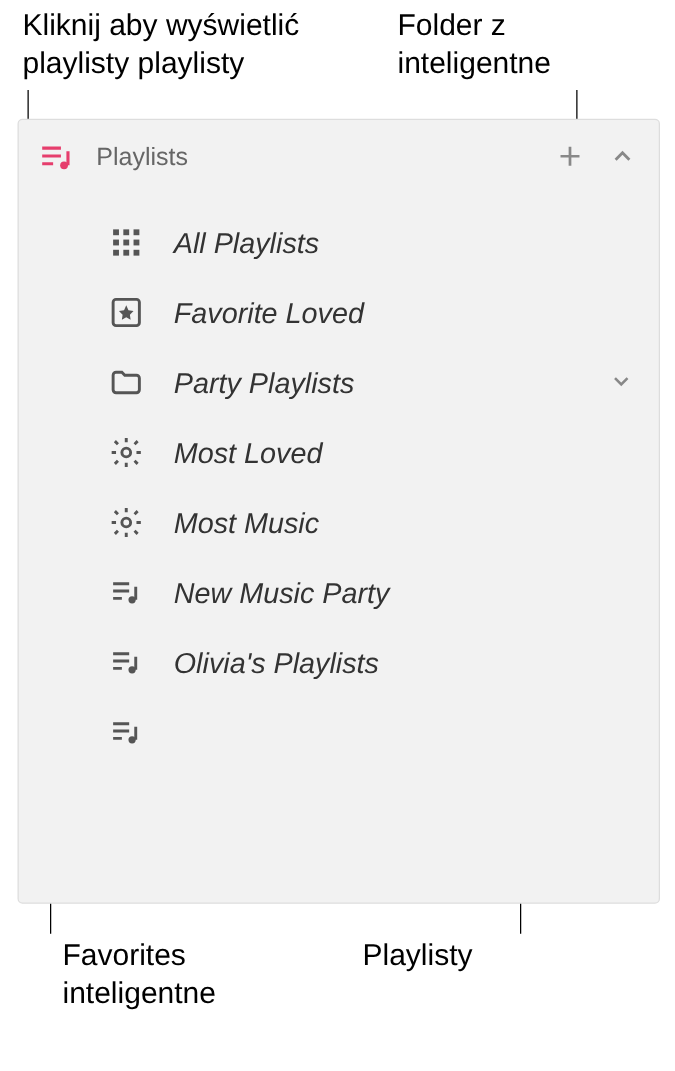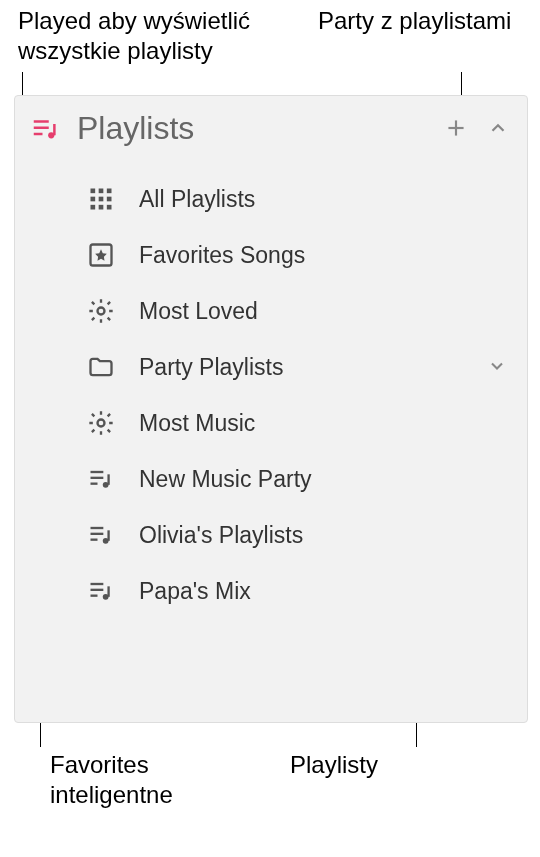--- a/index.html
+++ b/index.html
@@ -50,21 +50,21 @@
       border: 1px solid #ddd;
       border-radius: 4px;
     }
     .header-row {
       display: flex;
       align-items: center;
       padding: 14px 16px 14px 14px;
       gap: 16px;
     }
     .header-row .label {
-      font-size: 32px;
+      font-size: 20px;
       font-weight: 400;
       color: #666;
       flex: 1;
     }
     .icon-wrap {
       width: 32px;
       height: 32px;
       display: flex;
       align-items: center;
       justify-content: center;
@@ -83,20 +83,21 @@
     .list {
       padding: 10px 0 0 0;
     }
     .list-item {
       display: flex;
       align-items: center;
       padding: 12px 16px 12px 70px;
       gap: 22px;
       cursor: pointer;
       position: relative;
+      font-style: italic;
     }
     .list-item.indent {
       padding-left: 70px;
     }
     .list-item .item-label {
       font-size: 23px;
       color: #333;
     }
     .row-chevron {
       position: absolute;
@@ -194,22 +195,22 @@
     .bracket-pl-down {
       left: 416px;
       top: 602px;
       width: 1px;
       height: 145px;
     }
   </style>
 </head>
 <body>
 
-<div class="annotation ann-top-left">Played aby wyświetlić wszystkie playlisty</div>
-<div class="annotation ann-top-right">Party z playlistami</div>
+<div class="annotation ann-top-left">Kliknij aby wyświetlić playlisty playlisty</div>
+<div class="annotation ann-top-right">Folder z inteligentne</div>
 <div class="annotation ann-bottom-left">Favorites inteligentne</div>
 <div class="annotation ann-bottom-right">Playlisty</div>
 
 <div class="line l-tl-v"></div>
 <div class="line l-tl-h"></div>
 <div class="line l-tr-v"></div>
 <div class="line l-tr-h"></div>
 <div class="line bracket-smart-v"></div>
 <div class="line bracket-smart-h1"></div>
 <div class="line bracket-smart-h2"></div>
@@ -266,45 +267,45 @@
       <span class="item-label">All Playlists</span>
     </div>
 
     <div class="list-item">
       <span class="icon-wrap">
         <svg width="28" height="28" viewBox="0 0 24 24" fill="none" stroke="#555" stroke-width="2">
           <rect x="3" y="3" width="18" height="18" rx="2"></rect>
           <polygon points="12 7 13.5 10.5 17 11 14.5 13.5 15 17 12 15.3 9 17 9.5 13.5 7 11 10.5 10.5" fill="#555" stroke="none"></polygon>
         </svg>
       </span>
-      <span class="item-label">Favorites Songs</span>
-    </div>
-
-    <div class="list-item indent">
-      <span class="icon-wrap">
-        <svg width="28" height="28" viewBox="0 0 24 24" fill="none" stroke="#555" stroke-width="2">
-          <circle cx="12" cy="12" r="3"></circle>
-          <path d="M12 2v3M12 19v3M4.2 4.2l2.1 2.1M17.7 17.7l2.1 2.1M2 12h3M19 12h3M4.2 19.8l2.1-2.1M17.7 6.3l2.1-2.1"></path>
-        </svg>
-      </span>
-      <span class="item-label">Most Loved</span>
+      <span class="item-label">Favorite Loved</span>
     </div>
 
     <div class="list-item">
       <span class="icon-wrap">
         <svg width="28" height="28" viewBox="0 0 24 24" fill="none" stroke="#555" stroke-width="2">
           <path d="M3 7 a2 2 0 0 1 2-2 h4 l2 2 h8 a2 2 0 0 1 2 2 v8 a2 2 0 0 1-2 2 H5 a2 2 0 0 1-2-2 Z"></path>
         </svg>
       </span>
       <span class="item-label">Party Playlists</span>
       <span class="row-chevron">
         <svg width="20" height="20" viewBox="0 0 24 24" fill="none" stroke="#888" stroke-width="2.5">
           <polyline points="6 9 12 15 18 9"></polyline>
         </svg>
       </span>
+    </div>
+
+    <div class="list-item indent">
+      <span class="icon-wrap">
+        <svg width="28" height="28" viewBox="0 0 24 24" fill="none" stroke="#555" stroke-width="2">
+          <circle cx="12" cy="12" r="3"></circle>
+          <path d="M12 2v3M12 19v3M4.2 4.2l2.1 2.1M17.7 17.7l2.1 2.1M2 12h3M19 12h3M4.2 19.8l2.1-2.1M17.7 6.3l2.1-2.1"></path>
+        </svg>
+      </span>
+      <span class="item-label">Most Loved</span>
     </div>
 
     <div class="list-item indent">
       <span class="icon-wrap">
         <svg width="28" height="28" viewBox="0 0 24 24" fill="none" stroke="#555" stroke-width="2">
           <circle cx="12" cy="12" r="3"></circle>
           <path d="M12 2v3M12 19v3M4.2 4.2l2.1 2.1M17.7 17.7l2.1 2.1M2 12h3M19 12h3M4.2 19.8l2.1-2.1M17.7 6.3l2.1-2.1"></path>
         </svg>
       </span>
       <span class="item-label">Most Music</span>
@@ -339,17 +340,16 @@
     <div class="list-item indent">
       <span class="icon-wrap">
         <svg width="28" height="28" viewBox="0 0 24 24" fill="none" stroke="#555" stroke-width="2">
           <line x1="3" y1="6" x2="14" y2="6"></line>
             <line x1="3" y1="11" x2="14" y2="11"></line>
             <line x1="3" y1="16" x2="9" y2="16"></line>
           <circle cx="16" cy="17" r="2.5" fill="#555" stroke="none"></circle>
             <path d="M18.5 17 V8" stroke-width="2"></path>
         </svg>
       </span>
-      <span class="item-label">Papa's Mix</span>
     </div>
 
   </div>
 </div>
 
 </body></html>

